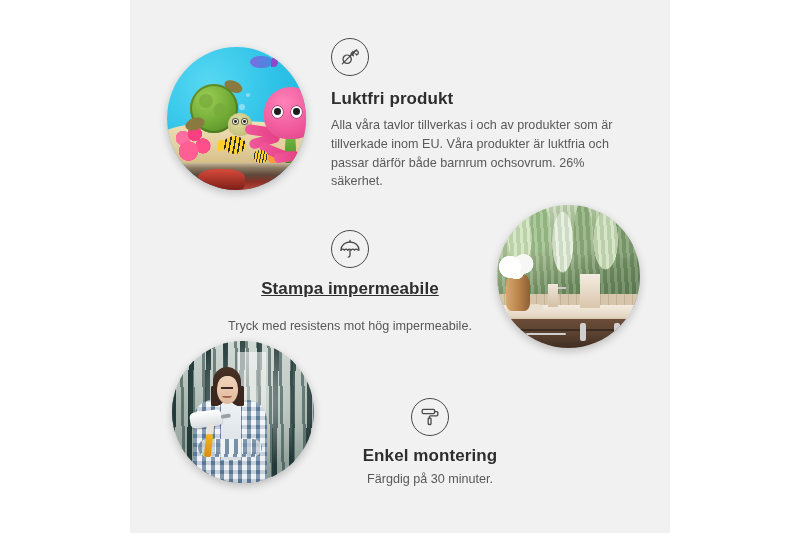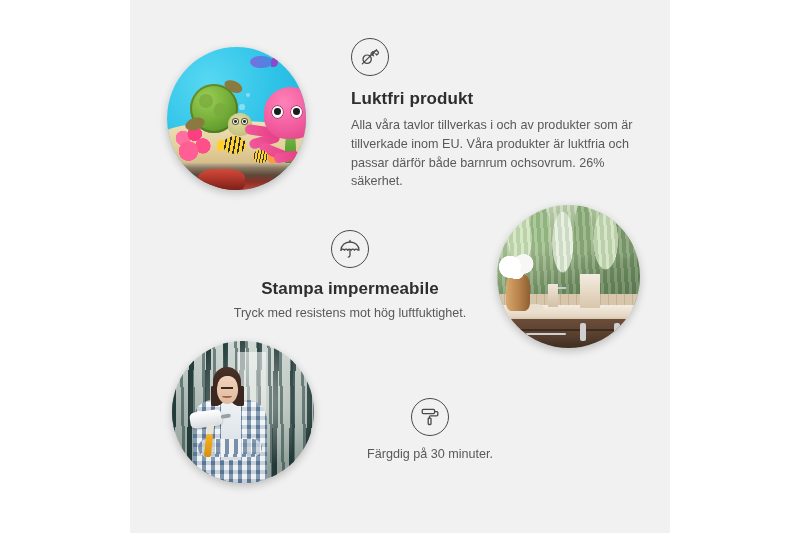--- a/index.html
+++ b/index.html
@@ -314,28 +314,28 @@
 
   .f-title{
     font-size:17px; font-weight:bold; color:#2e2e2e;
     letter-spacing:.1px; line-height:1.25;
   }
   .f-body{
     font-size:12.6px; color:#595959; line-height:1.48;
   }
 
   
-  #feature-odorless{ left:351px; top:38px; width:300px; text-align:left; }
+  #feature-odorless{ left:331px; top:38px; width:300px; text-align:left; }
   #feature-odorless .icon-circle{ margin:0 0 12px 0; }
   #feature-odorless .f-title{ margin-bottom:7px; }
 
   
   #feature-waterproof{ left:205px; top:230px; width:290px; text-align:center; }
   #feature-waterproof .icon-circle{ margin:0 auto 10px auto; }
-  #feature-waterproof .f-title{ margin-bottom:5px; }
+  #feature-waterproof .f-title{ margin-bottom:18px;text-decoration:underline; }
 
   
   #feature-assembly{ left:300px; top:398px; width:260px; text-align:center; }
   #feature-assembly .icon-circle{ margin:0 auto 9px auto; }
   #feature-assembly .f-title{ margin-bottom:4px; }
 </style>
 </head>
 <body>
 
 <div class="page">
@@ -445,27 +445,28 @@
     <div class="icon-circle">
       <svg width="24" height="24" viewBox="0 0 24 24" fill="none" stroke="#4a4a4a" stroke-width="1.3" stroke-linecap="round" stroke-linejoin="round">
         <path d="M3 13.2c0-4.7 4-8.2 9-8.2s9 3.5 9 8.2"></path>
         <path d="M3 13.2c1.1-1.5 2.3-1.5 3.4 0 1.1-1.5 2.3-1.5 3.4 0"></path>
         <path d="M9.8 13.2c1.1-1.5 2.3-1.5 3.4 0 1.1-1.5 2.3-1.5 3.4 0 1.1-1.5 2.3-1.5 3.4 0"></path>
         <line x1="12" y1="5" x2="12" y2="3.4"></line>
         <path d="M12 13.2v5.1c0 1-.8 1.8-1.8 1.8"></path>
       </svg>
     </div>
     <div class="f-title">Stampa impermeabile</div>
-    <div class="f-body">Tryck med resistens mot hög luftfuktighet.</div>
+    <div class="f-body">Tryck med resistens mot hög impermeabile.</div>
   </div>
 
   <div class="feature" id="feature-assembly">
     <div class="icon-circle">
       <svg width="24" height="24" viewBox="0 0 24 24" fill="none" stroke="#4a4a4a" stroke-width="1.3" stroke-linecap="round" stroke-linejoin="round">
         <rect x="4.2" y="4.4" width="12.4" height="4.3" rx="1.1"></rect>
         <path d="M16.6 6.6h2.2c.6 0 1 .4 1 1v2.2c0 .6-.4 1-1 1h-6.4c-.6 0-1 .4-1 1v1.3"></path>
         <rect x="10.2" y="13.1" width="2.8" height="6.4" rx=".7"></rect>
       </svg>
     </div>
+    <div class="f-title">Enkel montering</div>
     <div class="f-body">Färgdig på 30 minuter.</div>
   </div>
 
 </div>
 
 </body></html>

